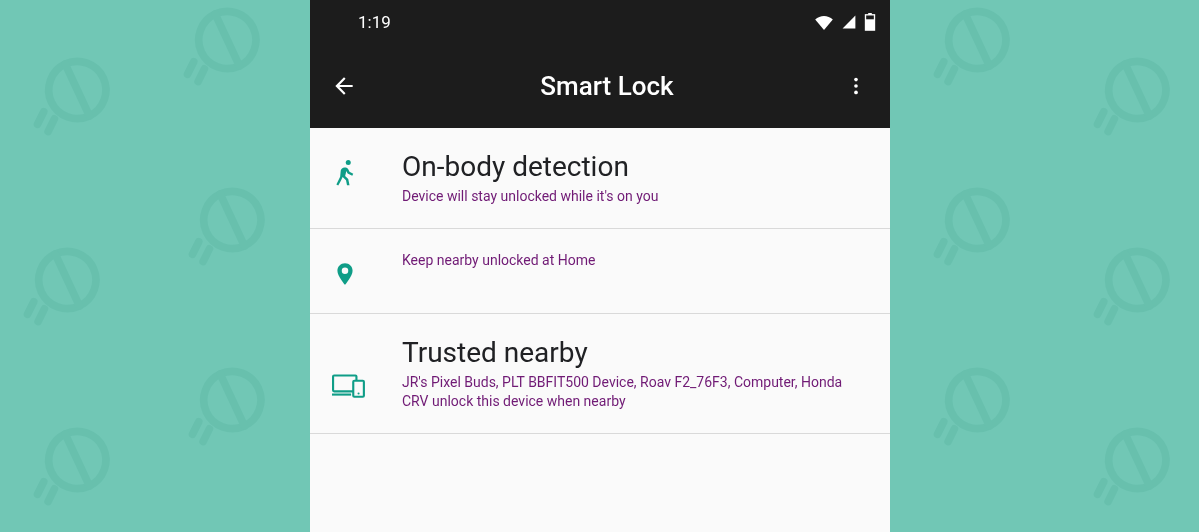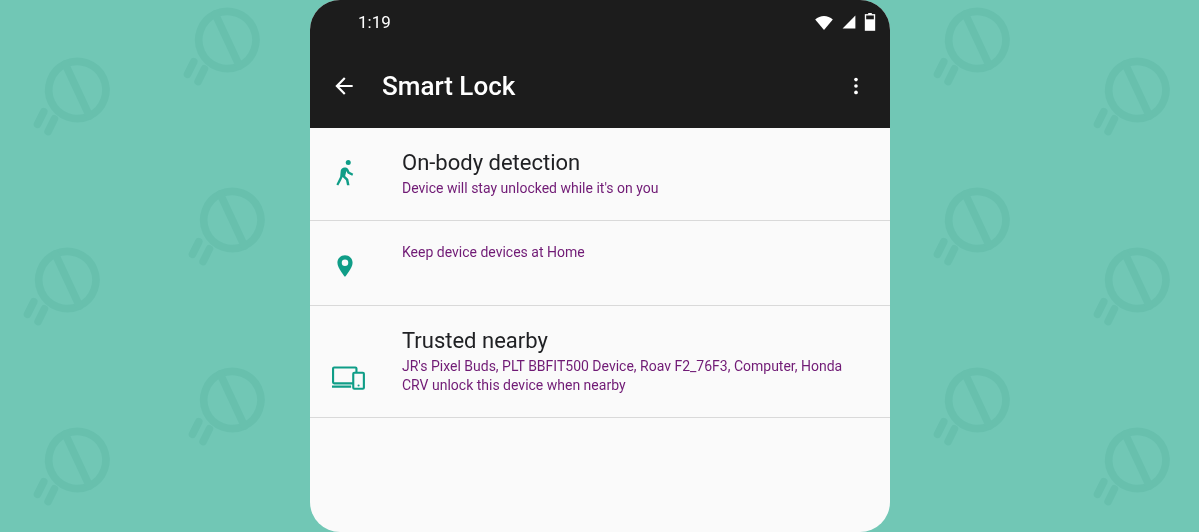--- a/index.html
+++ b/index.html
@@ -25,21 +25,20 @@
   .phone {
     position: absolute;
     left: 310px;
     top: 0;
     width: 580px;
     height: 532px;
     background: #fafafa;
     box-shadow: 0 0 0 0 rgba(0,0,0,0);
     z-index: 2;
     overflow: hidden;
-    border-radius: 30px;
   }
   .statusbar {
     height: 44px;
     background: #1c1c1c;
     color: #fff;
     display: flex;
     align-items: center;
     padding: 0 14px 0 22px;
   }
   .statusbar .time {
@@ -49,20 +48,21 @@
   }
   .statusbar .spacer { flex: 1; }
   .statusbar .icons { display: flex; gap: 6px; align-items: center; }
   .appbar {
     height: 84px;
     background: #1c1c1c;
     color: #fff;
     display: flex;
     align-items: center;
     padding: 0 10px;
+    text-align: center;
   }
   .appbar .back {
     width: 48px; height: 48px;
     display: flex; align-items:center; justify-content:center;
     border-radius: 50%;
     cursor: pointer;
   }
   .appbar .title {
     font-size: 26px;
     font-weight: 500;
@@ -86,21 +86,21 @@
   .row .icon-slot {
     width: 70px;
     display:flex;
     align-items:center;
     justify-content:flex-start;
     padding-top: 6px;
   }
   .row.devices .icon-slot { padding-top: 36px; }
   .row .texts { flex: 1; }
   .row .title {
-    font-size: 22px;
+    font-size: 28px;
     color: #202124;
     margin-bottom: 4px;
   }
   .row .sub {
     font-size: 14px;
     color: #701a75;
     line-height: 1.35;
   }
   svg { display:block; }
 </style>
@@ -287,21 +287,21 @@
 
     <div class="row">
       <div class="icon-slot">
         <span>
           <svg width="26" height="34" viewBox="0 0 24 24">
               <path fill="#0f9d87" d="M12 2C8 2 5 5 5 9c0 5 7 13 7 13s7-8 7-13c0-4-3-7-7-7zm0 10a3 3 0 1 1 0-6 3 3 0 0 1 0 6z"></path>
             </svg>
         </span>
       </div>
       <div class="texts">
-        <div class="sub">Keep device devices at Home</div>
+        <div class="sub">Keep nearby unlocked at Home</div>
       </div>
     </div>
 
     <div class="row devices">
       <div class="icon-slot">
         <span>
           <svg width="34" height="26" viewBox="0 0 32 24">
               <g fill="none" stroke="#0f9d87" stroke-width="2">
                 <rect x="1" y="3" width="22" height="15" rx="1"></rect>
                 <line x1="0" y1="21" x2="18" y2="21"></line>

